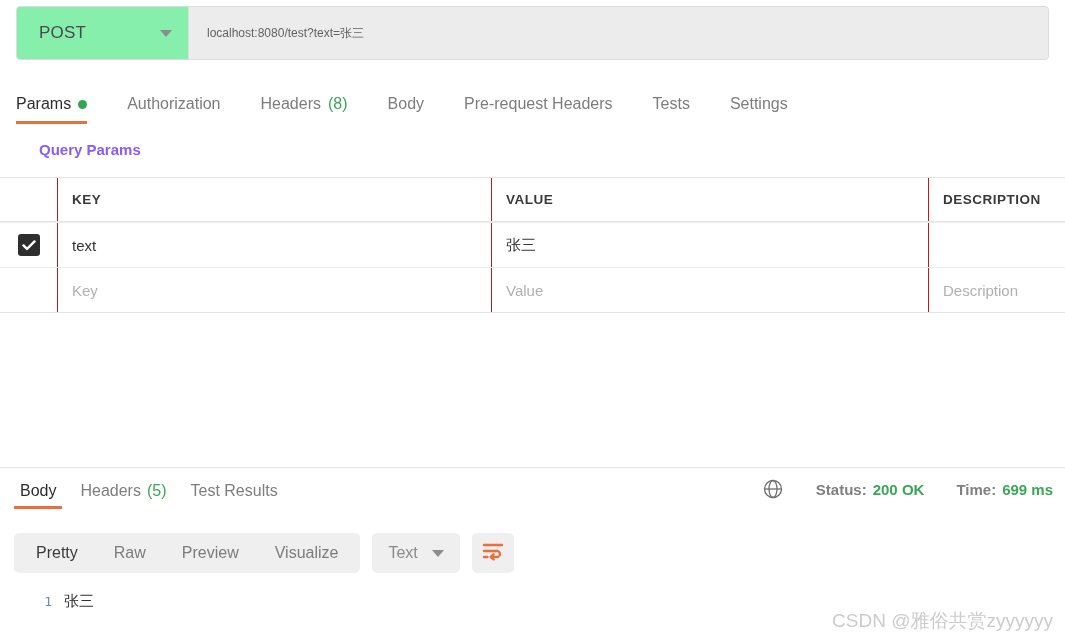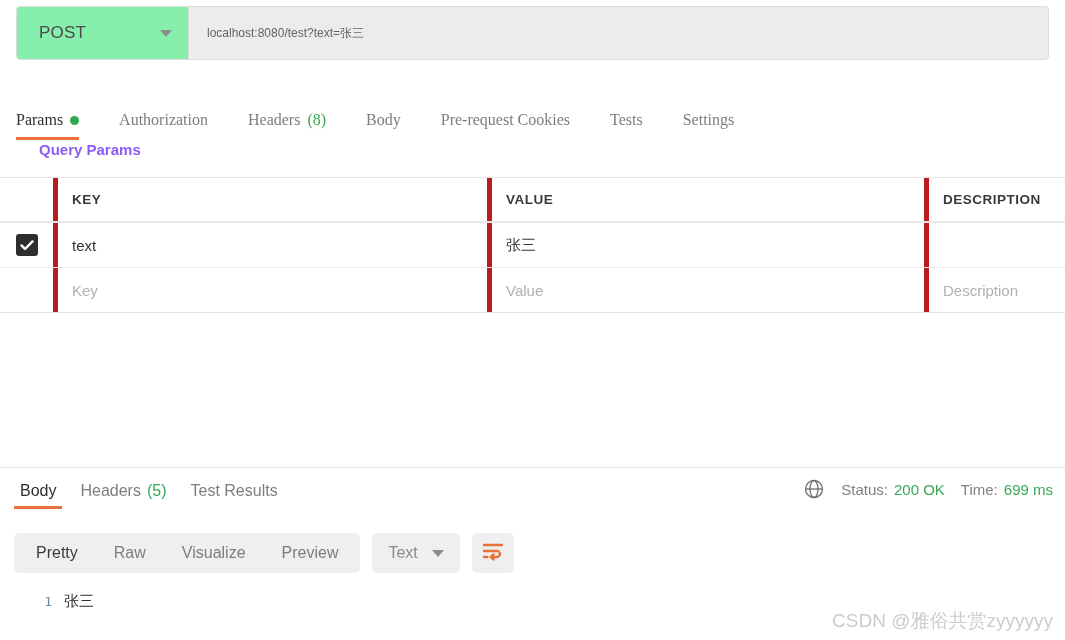--- a/index.html
+++ b/index.html
@@ -41,25 +41,24 @@
     flex: 1; height: 100%;
     display: flex; align-items: center;
     padding: 0 18px;
     font-size: 12px; color: #636363;
     background: #ececec;
     cursor: text;
   }
 
   
   .req-tabs {
-    position: absolute; left: 0; top: 100px;
+    position: absolute; left: 0; top: 84px;
     width: 1065px; height: 42px;
     display: flex; align-items: flex-start;
     padding-left: 16px;
-    font-family: Liberation Serif, serif;
   }
   .tab {
     position: relative;
     display: flex; align-items: center; gap: 7px;
     height: 40px;
     padding: 0 17px 0 0;
     margin-right: 23px;
     font-size: 16px; color: #7d7d7d;
     cursor: pointer;
     white-space: nowrap;
@@ -83,21 +82,21 @@
     width: 1065px;
     border-top: 1px solid #e4e4e4;
     border-bottom: 1px solid #e4e4e4;
     font-size: 15px;
   }
   .prow { display: flex; height: 45px; align-items: stretch; }
   .prow + .prow { border-top: 1px solid #eeeeee; }
   .pcell {
     display: flex; align-items: center;
     padding: 0 14px;
-    border-right: 5px solid #b91c1c;
+    border-right: 1px solid #b91c1c;
     overflow: hidden;
   }
   .c-check { width: 58px; justify-content: center; padding: 0; }
   .c-key   { width: 434px; }
   .c-val   { width: 437px; }
   .c-desc  { width: 136px; border-right: none; }
   .hrow { height: 44px; border-bottom: 1px solid #e4e4e4; }
   .hrow .pcell { font-size: 13.5px; font-weight: 700; color: #3a3a3a; letter-spacing: .5px; }
   .ph { color: #b0b0b0; }
   .checkbox {
@@ -131,22 +130,22 @@
   .rtab.active { color: #2e2e2e; }
   .rtab.active::after {
     content: "";
     position: absolute; left: 6px; right: 6px; bottom: 0;
     height: 3px; background: #e8703a;
   }
 
   
   .status-area {
     position: absolute; right: 12px; top: 478px;
-    display: flex; align-items: center; gap: 16px;
-    font-size: 15px; color: #808080;
+    display: flex; align-items: center; gap: 32px;
+    font-size: 15px; color: #808080; font-weight: bold;
   }
   .globe-icon { width: 22px; height: 22px; }
   .stat-item { display: flex; align-items: baseline; gap: 6px; white-space: nowrap; }
   .stat-val { color: #3aa757; }
 
   
   .res-toolbar {
     position: absolute; left: 14px; top: 533px;
     display: flex; align-items: center; gap: 12px;
   }
@@ -214,21 +213,21 @@
     <span>Authorization</span>
   </div>
   <div class="tab">
     <span>Headers</span>
     <span class="count-green">(8)</span>
   </div>
   <div class="tab">
     <span>Body</span>
   </div>
   <div class="tab">
-    <span>Pre-request Cookies</span>
+    <span>Pre-request Headers</span>
   </div>
   <div class="tab">
     <span>Tests</span>
   </div>
   <div class="tab">
     <span>Settings</span>
   </div>
 </div>
 
 <div class="qp-title">Query Params</div>
@@ -294,22 +293,22 @@
   <span class="stat-item">
     <span>Time:</span>
     <span class="stat-val">699 ms</span>
   </span>
 </div>
 
 <div class="res-toolbar">
   <div class="pill-group">
     <div class="pill active">Pretty</div>
     <div class="pill">Raw</div>
+    <div class="pill">Preview</div>
     <div class="pill">Visualize</div>
-    <div class="pill">Preview</div>
   </div>
   <div class="fmt-select">
     <span>Text</span>
     <span class="caret"></span>
   </div>
   <div class="wrap-btn">
     <span>
       <svg width="22" height="20" viewBox="0 0 22 20" aria-hidden="true">
         <line x1="2" y1="4" x2="20" y2="4" stroke="#e8703a" stroke-width="2.4" stroke-linecap="round"></line>
         <path d="M2 10 H16 a3.3 3.3 0 0 1 0 6 H9" fill="none" stroke="#e8703a" stroke-width="2.4" stroke-linecap="round" stroke-linejoin="round"></path>

